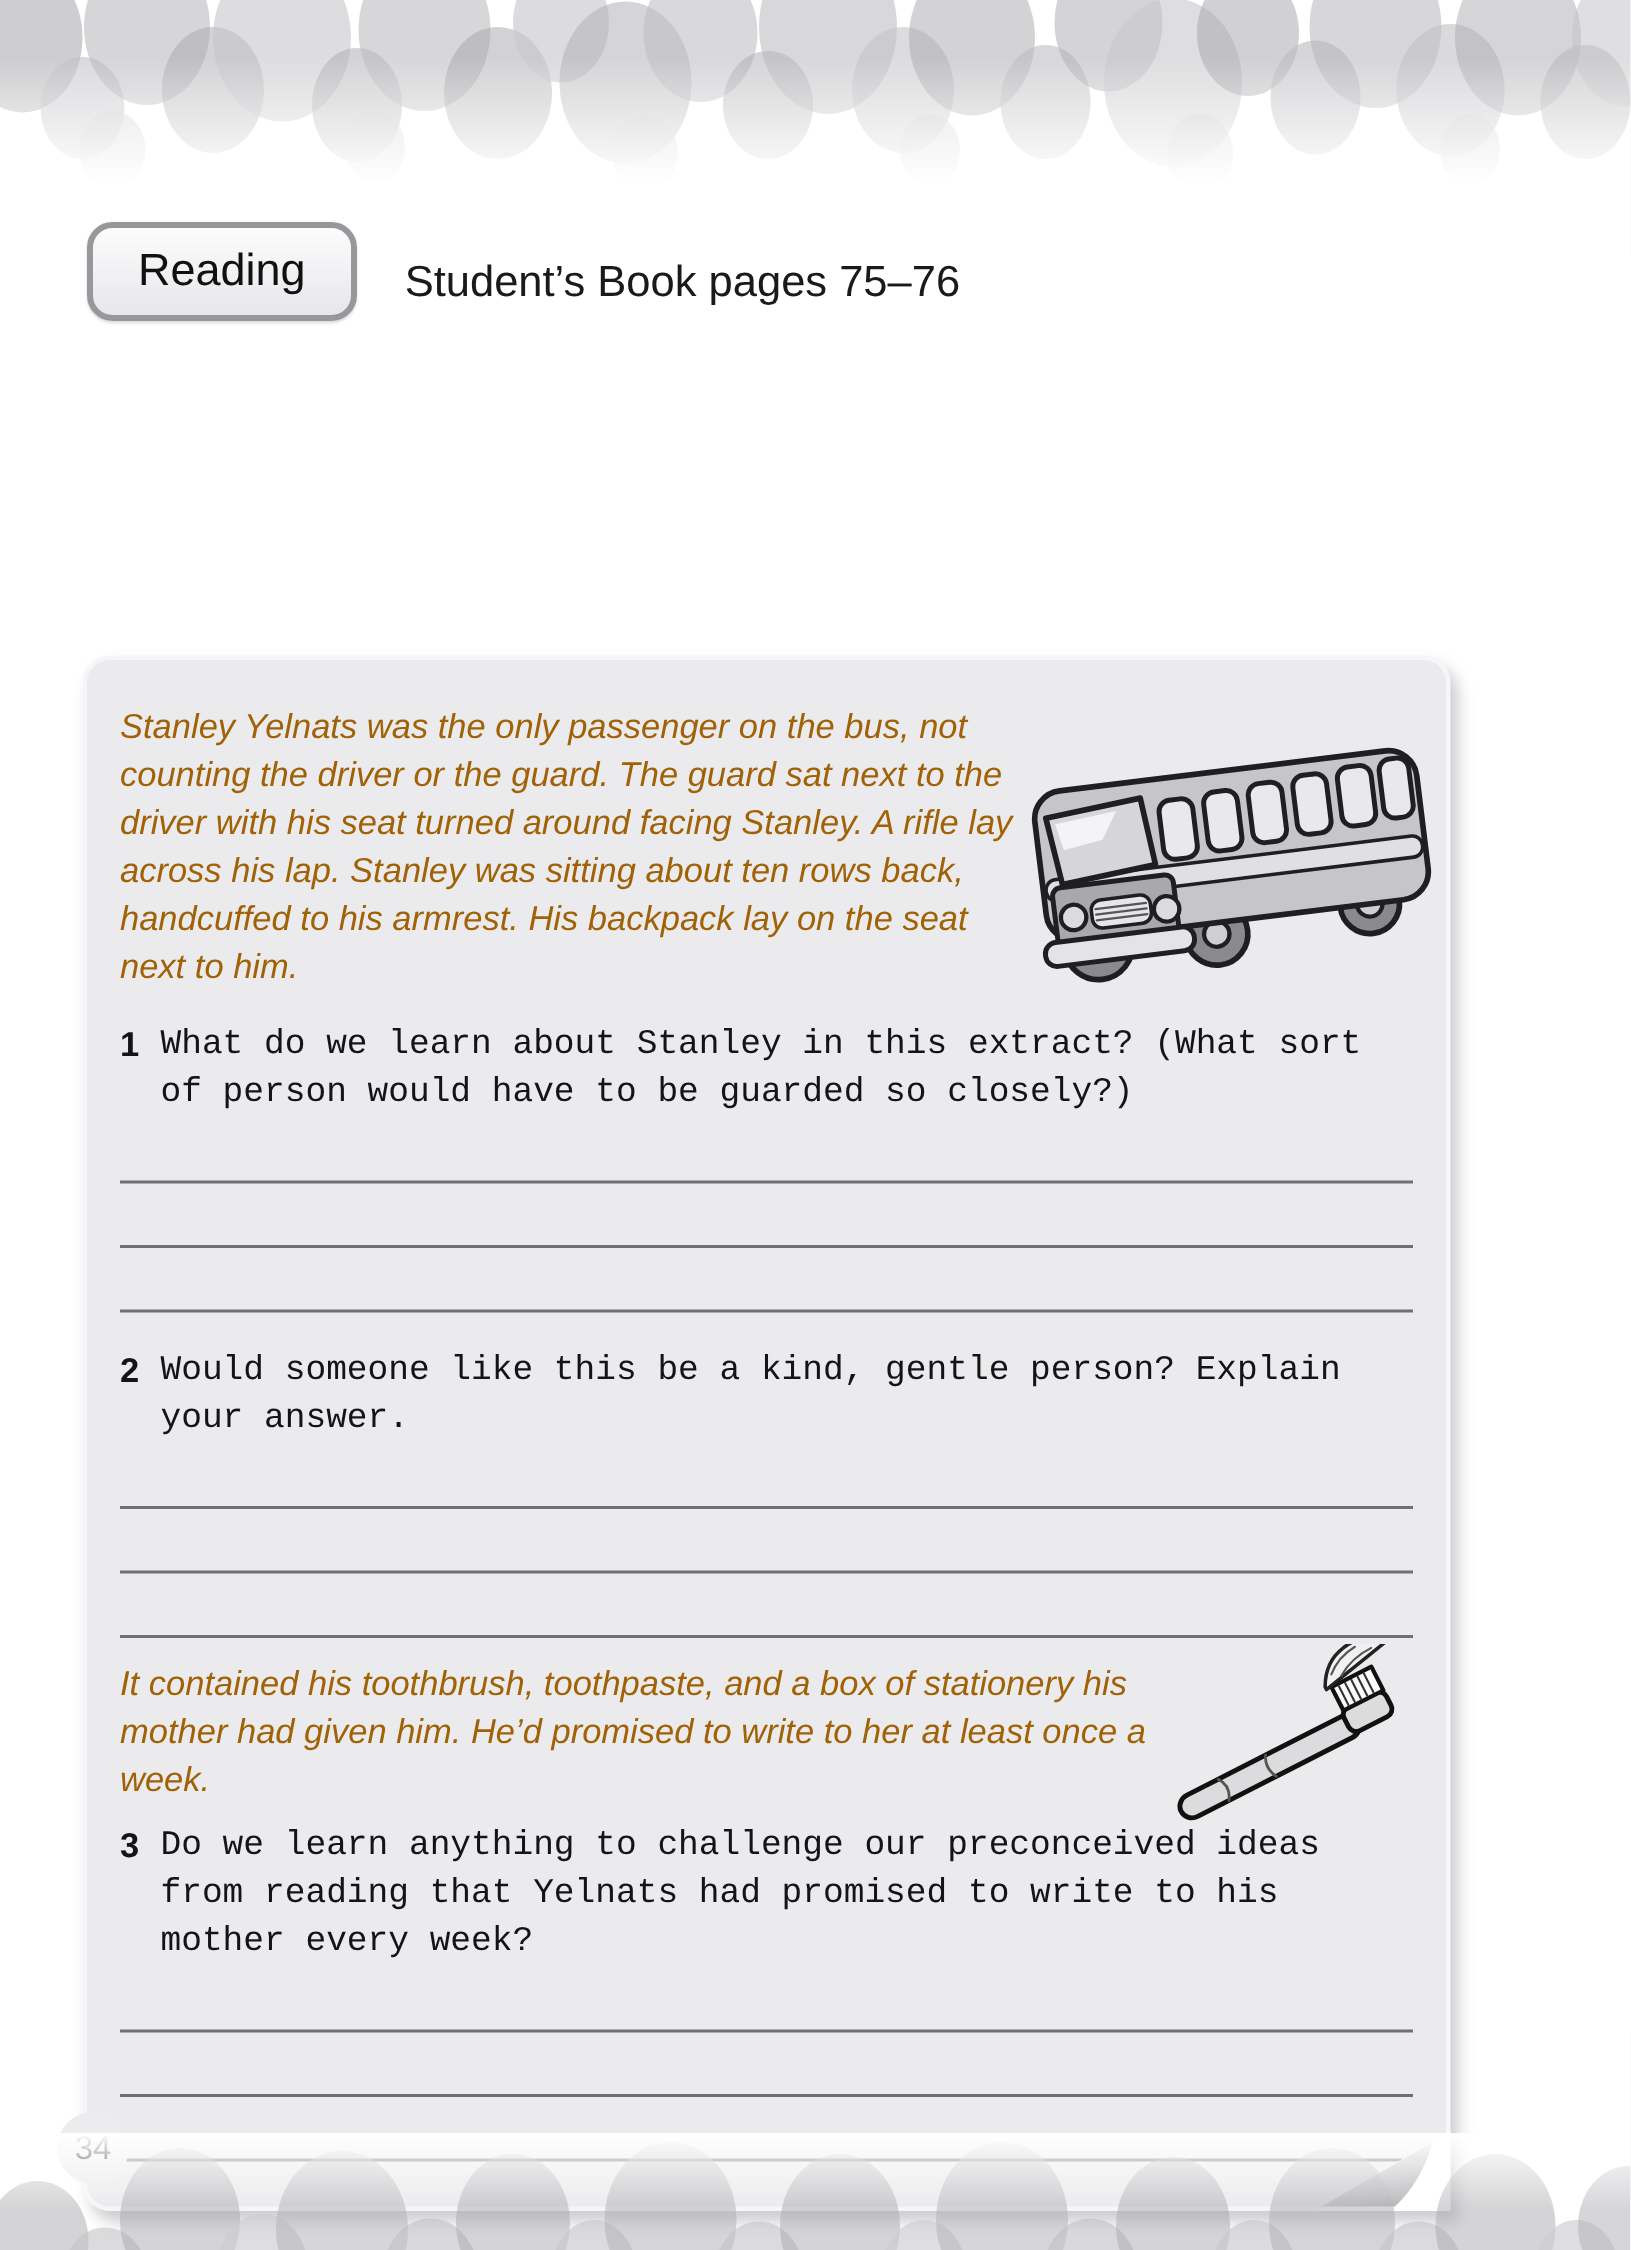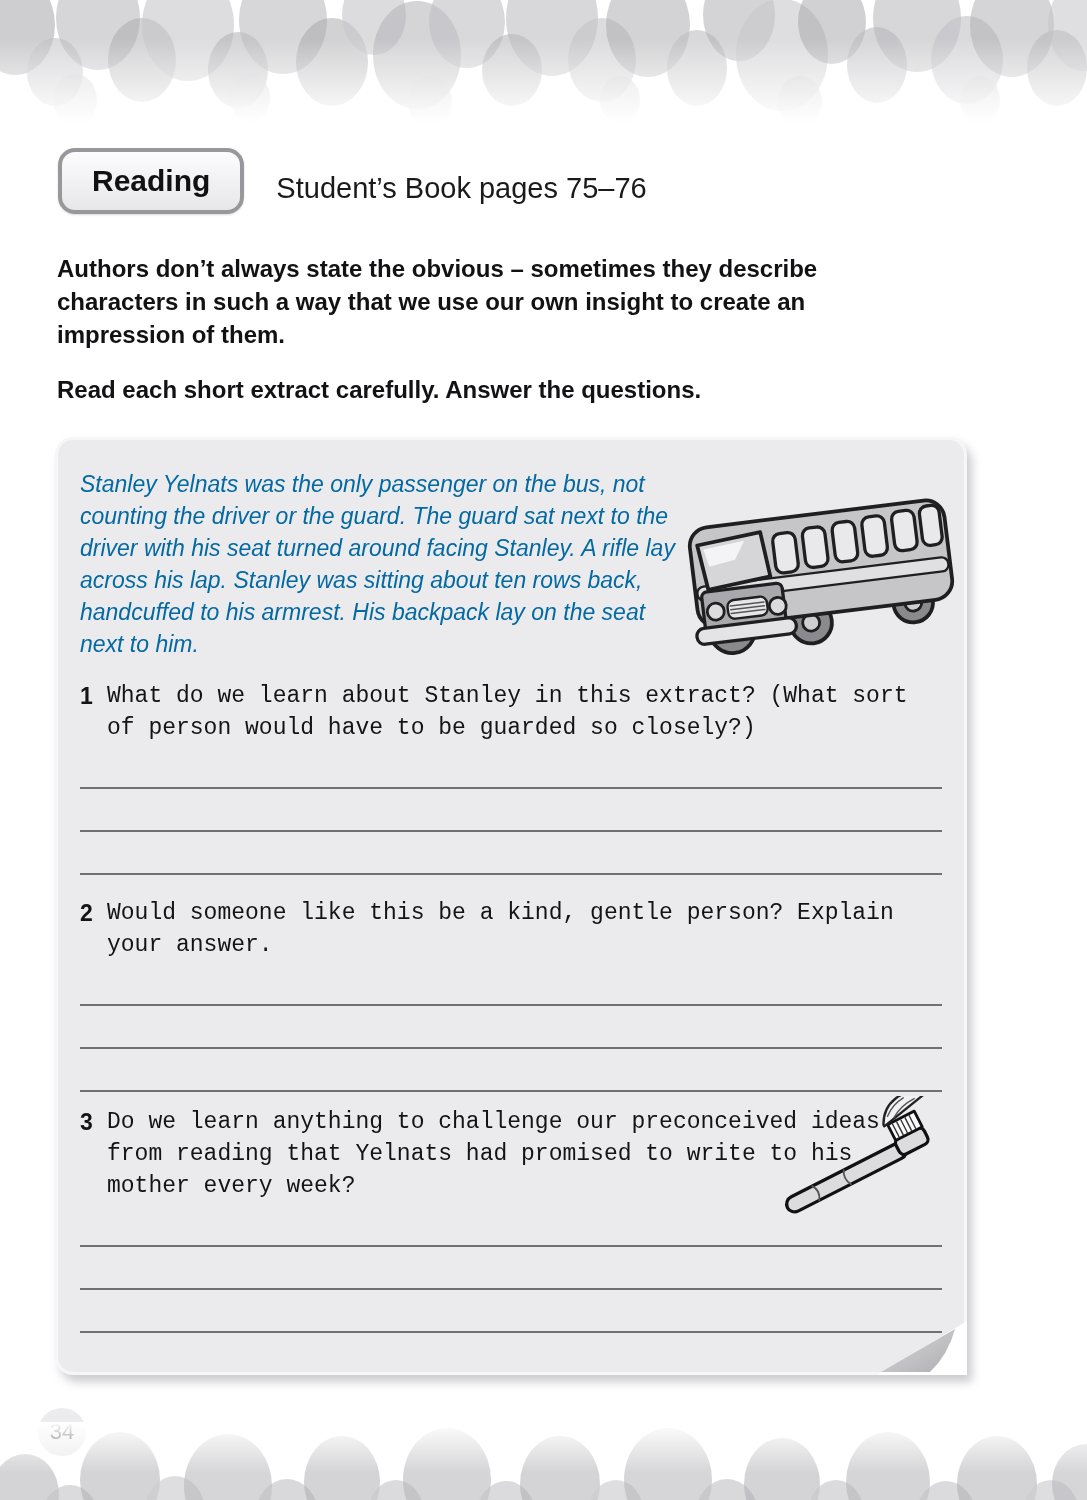--- a/index.html
+++ b/index.html
@@ -12,41 +12,41 @@
   
   .bubbles-top { position:absolute; top:0; left:0; width:1087px; height:130px; }
   .bubbles-bottom { position:absolute; bottom:0; left:0; width:1087px; height:78px; }
 
   
   .badge-row { position:absolute; top:148px; left:58px; display:flex; align-items:center; }
   .reading-badge {
     display:inline-block; padding:12px 30px;
     background:linear-gradient(#fcfcfd,#e7e7ea);
     border:4px solid #98989c; border-radius:17px;
-    font-size:30px; font-weight:bold; color:#111;
+    font-size:30px; font-weight:normal; color:#111;
     box-shadow:0 1px 2px rgba(0,0,0,.15);
   }
   .book-pages { margin-left:32px; font-size:29px; color:#1a1a1c; margin-top:14px; }
 
   
   .intro { position:absolute; top:252px; left:57px; width:845px; }
   .intro-paragraph { font-size:24px; line-height:33px; font-weight:bold; color:#121214; }
   .intro-instruction { margin-top:22px; font-size:24px; line-height:33px; font-weight:bold; color:#121214; }
 
   
   .panel {
     position:absolute; top:437px; left:55px; width:912px; min-height:938px;
     background:#ebebed; border:3px solid #f6f6f8; border-radius:18px;
     border-bottom-right-radius:0;
     box-shadow:5px 7px 10px rgba(110,110,120,.35);
     padding:28px 22px 30px 22px;
   }
   .extract-row { display:flex; align-items:flex-start; }
   .extract-text {
-    font-size:23px; line-height:32px; font-style:italic; color:#0369a1;
+    font-size:23px; line-height:32px; font-style:italic; color:#a16207;
     width:600px; flex:none;
   }
   .extract2-row { position:relative; margin-top:14px; }
   .extract2-text { width:700px; }
   .bus-art { flex:1; margin-top:4px; display:flex; justify-content:center; }
   .brush-art { position:absolute; right:6px; top:-10px; }
 
   .q { display:flex; margin-top:10px; font-size:23px; line-height:32px; color:#141416; }
   .q-num { font-weight:bold; flex:none; width:18px; }
   .q-text { flex:1; padding-left:9px;font-family:Liberation Mono, monospace; }
@@ -111,24 +111,20 @@
       <ellipse cx="980" cy="100" rx="20" ry="24" fill="#d0d0d3" opacity=".6"></ellipse>
     </g>
     <rect x="0" y="0" width="1087" height="130" fill="url(#fadeTop)"></rect>
   </svg>
 
   <div class="badge-row">
     <span class="reading-badge">Reading</span>
     <span class="book-pages">Student’s Book pages 75–76</span>
   </div>
 
-  <div class="intro">
-    <p class="intro-paragraph">Authors don’t always state the obvious – sometimes they describe characters in such a way that we use our own insight to create an impression of them.</p>
-    <p class="intro-instruction">Read each short extract carefully. Answer the questions.</p>
-  </div>
 
   <div class="panel">
 
     <div class="extract-row">
       <p class="extract-text">Stanley Yelnats was the only passenger on the bus, not counting the driver or the guard. The guard sat next to the driver with his seat turned around facing Stanley. A rifle lay across his lap. Stanley was sitting about ten rows back, handcuffed to his armrest. His backpack lay on the seat next to him.</p>
       <div class="bus-art">
         <svg width="285" height="198" viewBox="0 0 300 210">
           <g transform="rotate(-7 150 110)" stroke="#1f1f21" stroke-linejoin="round" stroke-linecap="round">
 
             <g>
@@ -188,20 +184,21 @@
       <span class="q-num">2</span>
       <span class="q-text">Would someone like this be a kind, gentle person? Explain your answer.</span>
     </div>
     <div class="answer-lines">
       <div class="answer-line"></div>
       <div class="answer-line"></div>
       <div class="answer-line"></div>
     </div>
 
     <div class="extract2-row">
+      <p class="extract-text extract2-text">It contained his toothbrush, toothpaste, and a box of stationery his mother had given him. He’d promised to write to her at least once a week.</p>
       <div class="brush-art">
         <svg width="168" height="122" viewBox="0 0 180 130">
           <g transform="rotate(-27 90 70)" stroke="#111" stroke-linejoin="round" stroke-linecap="round">
 
             <rect x="6" y="74" width="142" height="17" rx="9" fill="#dcdcde" stroke-width="3.5"></rect>
             <path d="M40,74 q6,8 0,17 M78,74 q-5,8 0,17" fill="none" stroke-width="2" stroke="#555"></path>
 
             <rect x="140" y="70" width="34" height="19" rx="6" fill="#dcdcde" stroke-width="3.5"></rect>
 
             <rect x="142" y="52" width="32" height="19" fill="#fbfbfc" stroke-width="3"></rect>

